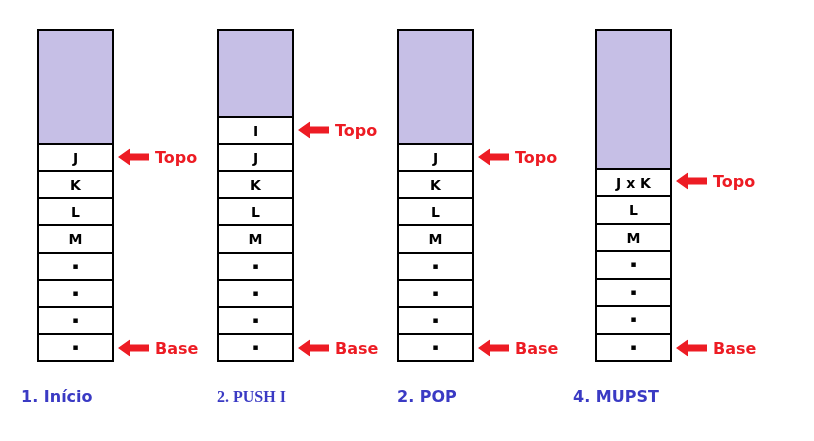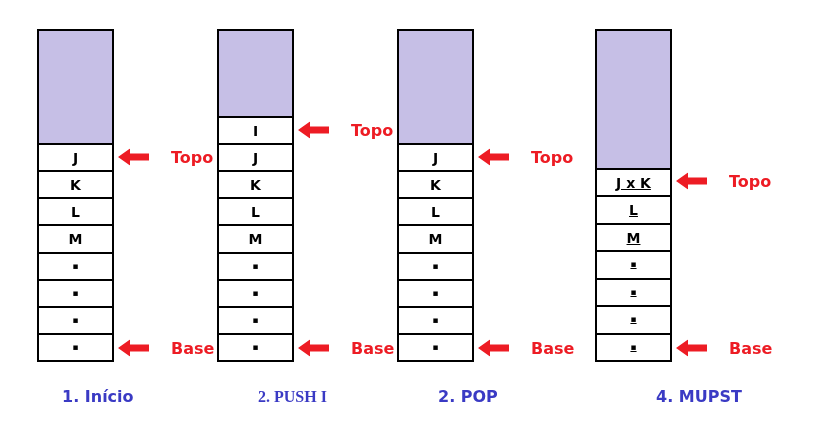--- a/index.html
+++ b/index.html
@@ -40,21 +40,21 @@
     font-size: 14px;
     font-weight: bold;
     color: #000000;
     background: #ffffff;
     line-height: 1;
   }
   .pointer {
     position: absolute;
     display: flex;
     align-items: center;
-    gap: 22px;
+    gap: 6px;
     transform: translateY(-50%);
   }
   .arrow {
     width: 31px;
     height: 17px;
     display: block;
   }
   .arrow polygon { fill: #ed1c24; }
   .ptr-label {
     color: #ed1c24;
@@ -62,21 +62,20 @@
     font-size: 16px;
     line-height: 1;
   }
   .caption {
     position: absolute;
     top: 389px;
     color: #3a3ac4;
     font-weight: bold;
     font-size: 16px;
     line-height: 1;
-    margin-left: 41px;
   }
 </style>
 </head>
 <body>
 
 <div class="canvas">
 
   <div class="stack" style="left:37px; --ph:112px;">
     <div class="free"></div>
     <div class="cell">J</div>
@@ -146,21 +145,21 @@
     <span class="ptr-label">Topo</span>
   </div>
   <div class="pointer" style="left:478px; top:348px;">
     <svg class="arrow" viewBox="0 0 31 17">
         <polygon points="0,8.5 12,0 12,5 31,5 31,12 12,12 12,17"></polygon>
       </svg>
     <span class="ptr-label">Base</span>
   </div>
   <div class="caption" style="left:397px;">2. POP</div>
 
-  <div class="stack" style="left:595px;text-decoration:underline; --ph:137px;">
+  <div class="stack" style="left:595px; --ph:137px;">
     <div class="free"></div>
     <div class="cell">J x K</div>
     <div class="cell">L</div>
     <div class="cell">M</div>
     <div class="cell" style="font-size: 9px;">▪</div>
     <div class="cell" style="font-size: 9px;">▪</div>
     <div class="cell" style="font-size: 9px;">▪</div>
     <div class="cell" style="font-size: 9px;">▪</div>
   </div>
   <div class="pointer" style="left:676px; top:181px;">
@@ -168,15 +167,15 @@
         <polygon points="0,8.5 12,0 12,5 31,5 31,12 12,12 12,17"></polygon>
       </svg>
     <span class="ptr-label">Topo</span>
   </div>
   <div class="pointer" style="left:676px; top:348px;">
     <svg class="arrow" viewBox="0 0 31 17">
         <polygon points="0,8.5 12,0 12,5 31,5 31,12 12,12 12,17"></polygon>
       </svg>
     <span class="ptr-label">Base</span>
   </div>
-  <div class="caption" style="left:615px;">4. MUPST</div>
+  <div class="caption" style="left:573px;">4. MUPST</div>
 
 </div>
 
 </body></html>

